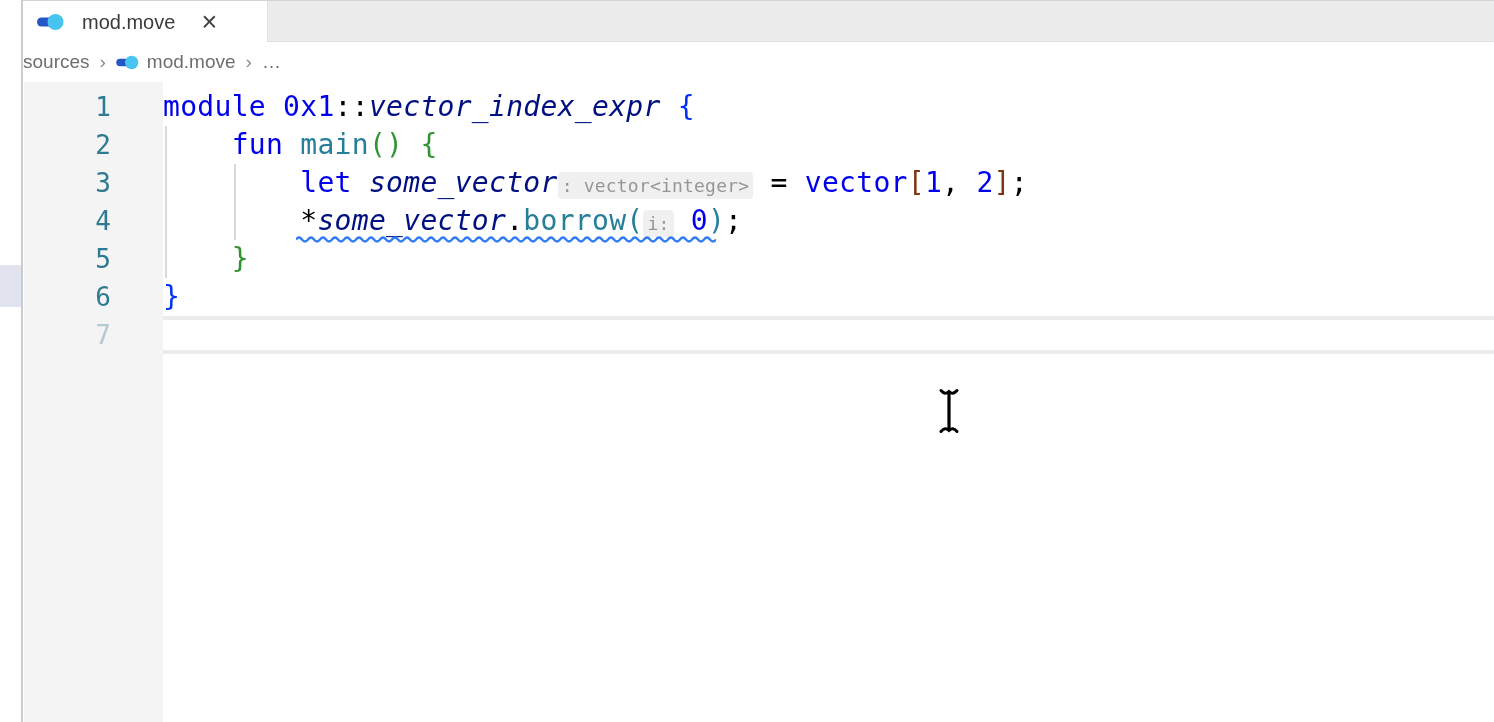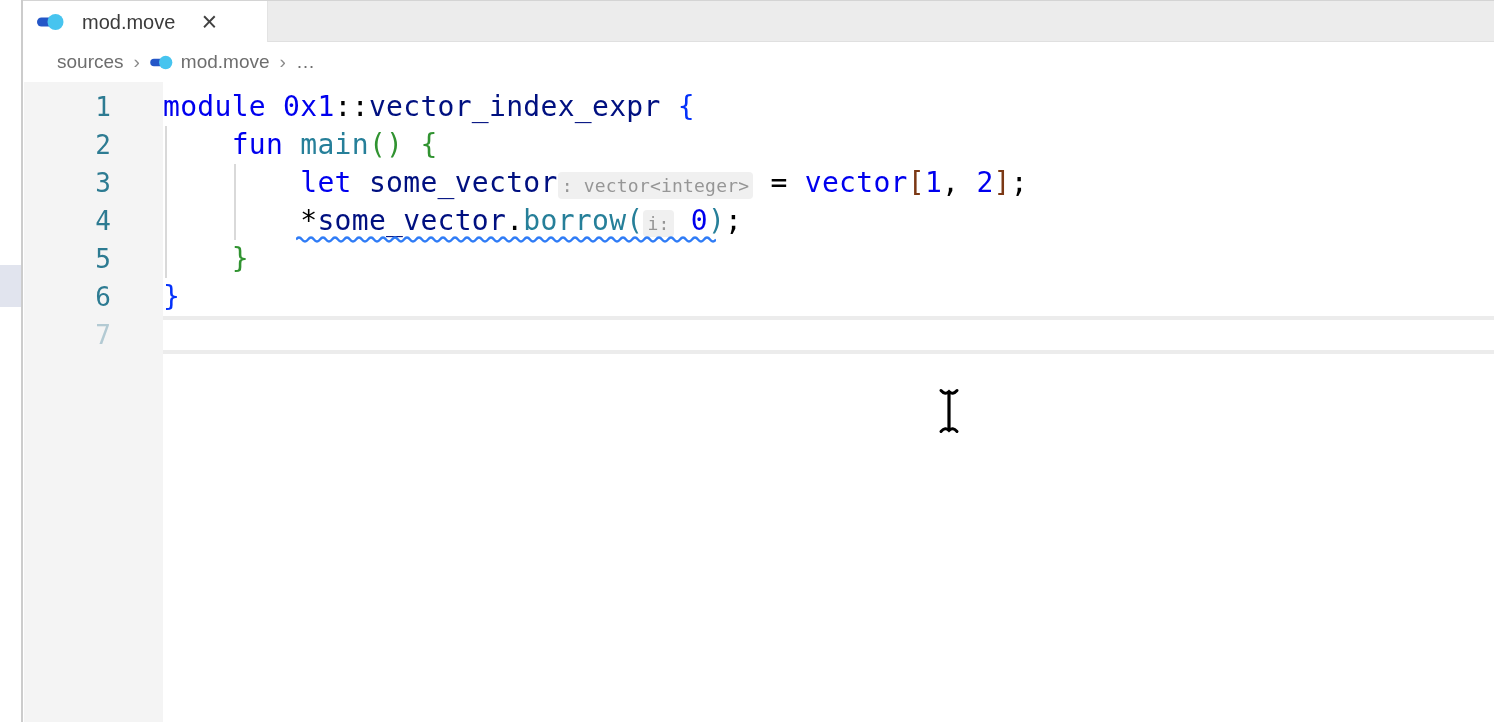--- a/index.html
+++ b/index.html
@@ -18,21 +18,21 @@
             background:var(--c-tabbar_bg,#ececec); border-top:1px solid #d4d4d4;
             border-bottom:1px solid #e0e0e0; display:flex; }
   .tab { position:relative; height:42px; margin-bottom:-1px; background:#ffffff;
          display:flex; align-items:center; padding:0 16px 0 14px; width:245px;
          border-right:1px solid #e3e3e3; }
   .tab-label { font-size:20px; color:#3b3b3b; margin:0 26px 0 10px; }
   .tab-close { font-size:27px; color:#424242; line-height:1; cursor:pointer; }
 
   
   .breadcrumbs { position:absolute; left:23px; top:42px; width:1471px; height:40px;
-                 background:#ffffff; display:flex; align-items:center; padding-left:34px; }
+                 background:#ffffff; display:flex; align-items:center; }
   .crumb { font-size:19px; color:#6e6e6e; }
   .crumb-sep { font-size:19px; color:#8a8a8a; margin:0 10px; }
   .crumb-icon { margin-right:8px; display:inline-flex; }
 
   
   .editor { position:absolute; left:23px; top:82px; width:1471px; height:640px; background:#ffffff; }
   .gutter { position:absolute; left:1px; top:0; width:139px; height:640px;
             background:var(--c-gutter_bg,#f4f4f4); padding-top:6px; }
   .ln { height:38px; line-height:38px; text-align:right; padding-right:52px;
         font-family:"DejaVu Sans Mono", monospace; font-size:26px;
@@ -40,21 +40,21 @@
   .ln.dim { color:var(--c-line_number_dim,#b3cad3); }
 
   .content { position:absolute; left:140px; top:0; width:1331px; height:640px; }
   .code-lines { position:absolute; left:0; top:6px; width:100%; }
   .code-line { height:38px; line-height:38px; white-space:pre;
                font-family:"DejaVu Sans Mono", monospace; font-size:28px;
                letter-spacing:0.3px; color:#000; position:relative; z-index:2; }
 
   .tk-kw  { color:var(--c-keyword,#0000ee);margin-top:32px; }
   .tk-fn  { color:var(--c-function,#267f99); }
-  .tk-id  { color:var(--c-identifier,#001080); }
+  .tk-id  { color:var(--c-identifier,#001080);font-style:italic; }
   .tk-pl  { color:var(--c-plain,#000000); }
   .tk-num { color:var(--c-number,#0000ee);text-align:center; }
   .tk-b1  { color:var(--c-bracket1,#0431fa); }
   .tk-b2  { color:var(--c-bracket2,#319331); }
   .tk-b3  { color:var(--c-bracket3,#7b3814); }
   .tk-hint { color:var(--c-hint_fg,#969696); background:var(--c-hint_bg,#f0f0f0);
              border-radius:4px; padding:3px 4px; font-size:18px; letter-spacing:0.2px; }
 
   .indent-guide { position:absolute; width:2px; background:#d9d9d9; z-index:1; }
   .guide-1 { left:2px; top:44px; height:152px; }

